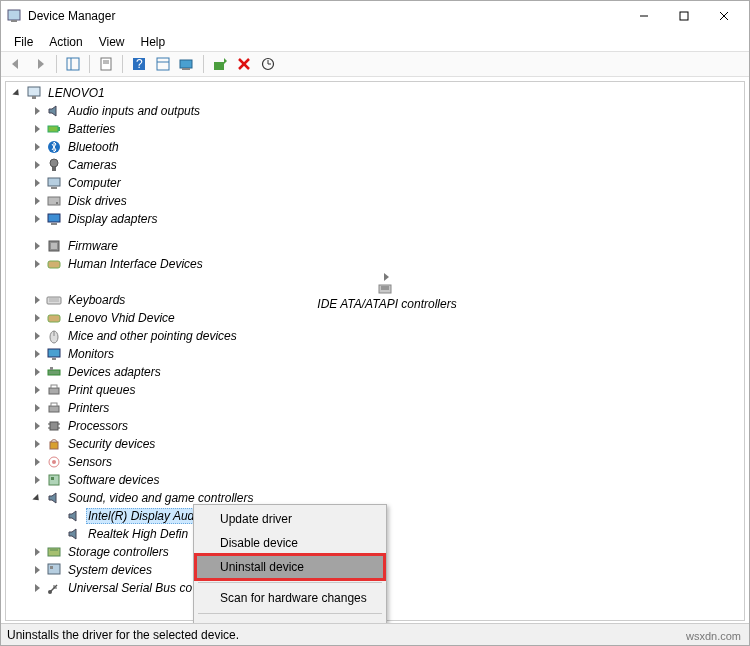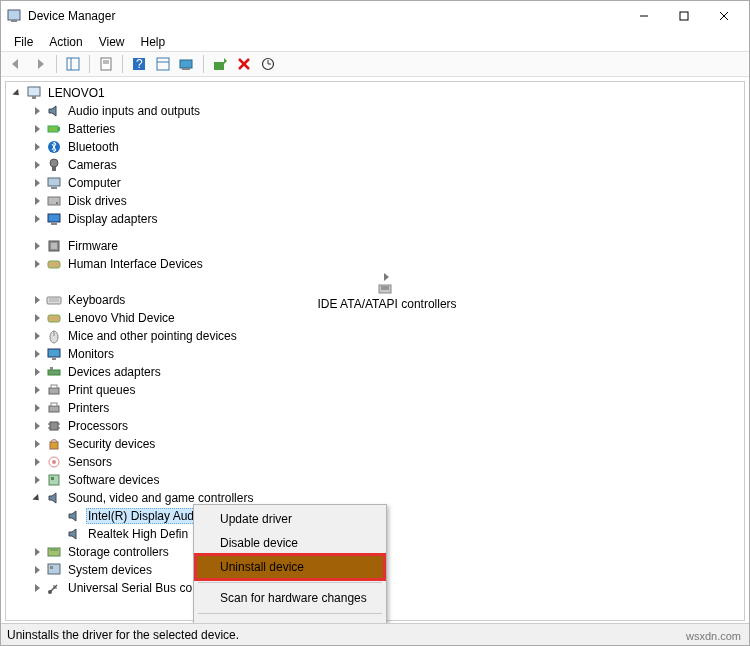--- a/index.html
+++ b/index.html
@@ -6,34 +6,34 @@
 body { background: #fff; width: 750px; height: 646px; position: relative; overflow: hidden; border: 1px solid #aaa; }
 .titlebar { height: 30px; display: flex; align-items: center; padding: 12px 5px; background: #fff; }
 .titlebar .app-icon { width: 16px; height: 16px; margin-right: 6px; }
 .titlebar .title { flex: 1; }
 .titlebar .ctrl { width: 40px; height: 28px; display: flex; align-items: center; justify-content: center; cursor: default; }
 .menubar { height: 20px; display: flex; align-items: flex-start; padding: 2px 5px; }
 .menubar span { padding: 2px 8px; cursor: default; }
 .toolbar { height: 26px; border-top: 1px solid #e0e0e0; border-bottom: 1px solid #e0e0e0; display: flex; align-items: center; padding: 0 4px; gap: 2px; background: #fafafa; }
 .toolbar .tbtn { width: 22px; height: 22px; display: flex; align-items: center; justify-content: center; border: 1px solid transparent; }
 .toolbar .sep { width: 1px; height: 18px; background: #ccc; margin: 0 3px; }
-.content { position: absolute; top: 80px; left: 4px; right: 4px; bottom: 24px; border: 1px solid #ccc; overflow: hidden; background: #fff; }
+.content { position: absolute; top: 80px; left: 4px; right: 4px; bottom: 24px; border: 1px solid #ccc; overflow: hidden; background: #fff; font-style: italic; }
 .tree { padding: 2px 0; }
 .tree-row { display: flex; align-items: center; height: 18px; white-space: nowrap; cursor: default; }
 .tree-row.selected .label-text { background: #cce8ff; border: 1px dotted #6aa9e0; padding: 0 1px; }
 .expander { width: 14px; height: 14px; display: flex; align-items: center; justify-content: center; color: #7a7a7a; margin-right: 2px; }
 .arrow-r::before { content: ''; display: block; width: 0; height: 0; border-top: 4px solid transparent; border-bottom: 4px solid transparent; border-left: 5px solid #7a7a7a; }
 .arrow-d::before { content: ''; display: block; width: 0; height: 0; border-left: 4px solid transparent; border-right: 4px solid transparent; border-top: 5px solid #444; transform: rotate(-45deg); }
 .node-icon { width: 16px; height: 16px; margin-right: 4px; flex-shrink: 0; }
 .label-text { padding: 0 2px; }
 .statusbar { position: absolute; bottom: 0; left: 0; right: 0; height: 22px; background: #f0f0f0; border-top: 1px solid #ccc; display: flex; align-items: center; padding: 0 6px; }
 .watermark { position: absolute; right: 8px; bottom: 3px; font-size: 11px; color: #777; }
 .context-menu { position: absolute; left: 192px; top: 503px; width: 194px; background: #f0f0f0; border: 1px solid #b4b4b4; box-shadow: 2px 2px 4px rgba(0,0,0,0.25); padding: 2px; }
 .context-menu .item { padding: 5px 12px 5px 24px; cursor: default; }
-.context-menu .item.highlight { background: #a16207; outline: 3px solid #e63030; outline-offset: -1px; }
+.context-menu .item.highlight { background: #a3a3a3; outline: 3px solid #e63030; outline-offset: -1px; }
 .context-menu .sep { height: 1px; background: #c8c8c8; margin: 3px 2px; }
 .context-menu .item.bold { font-weight: bold; }
 
 svg { display: block; }
 </style>
 </head>
 <body>
 
 <div class="titlebar">
   <span class="app-icon">

